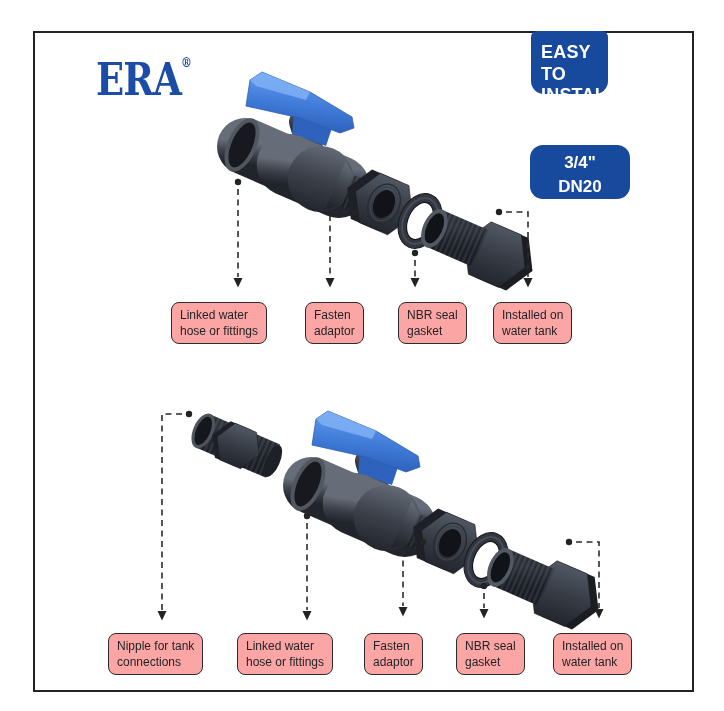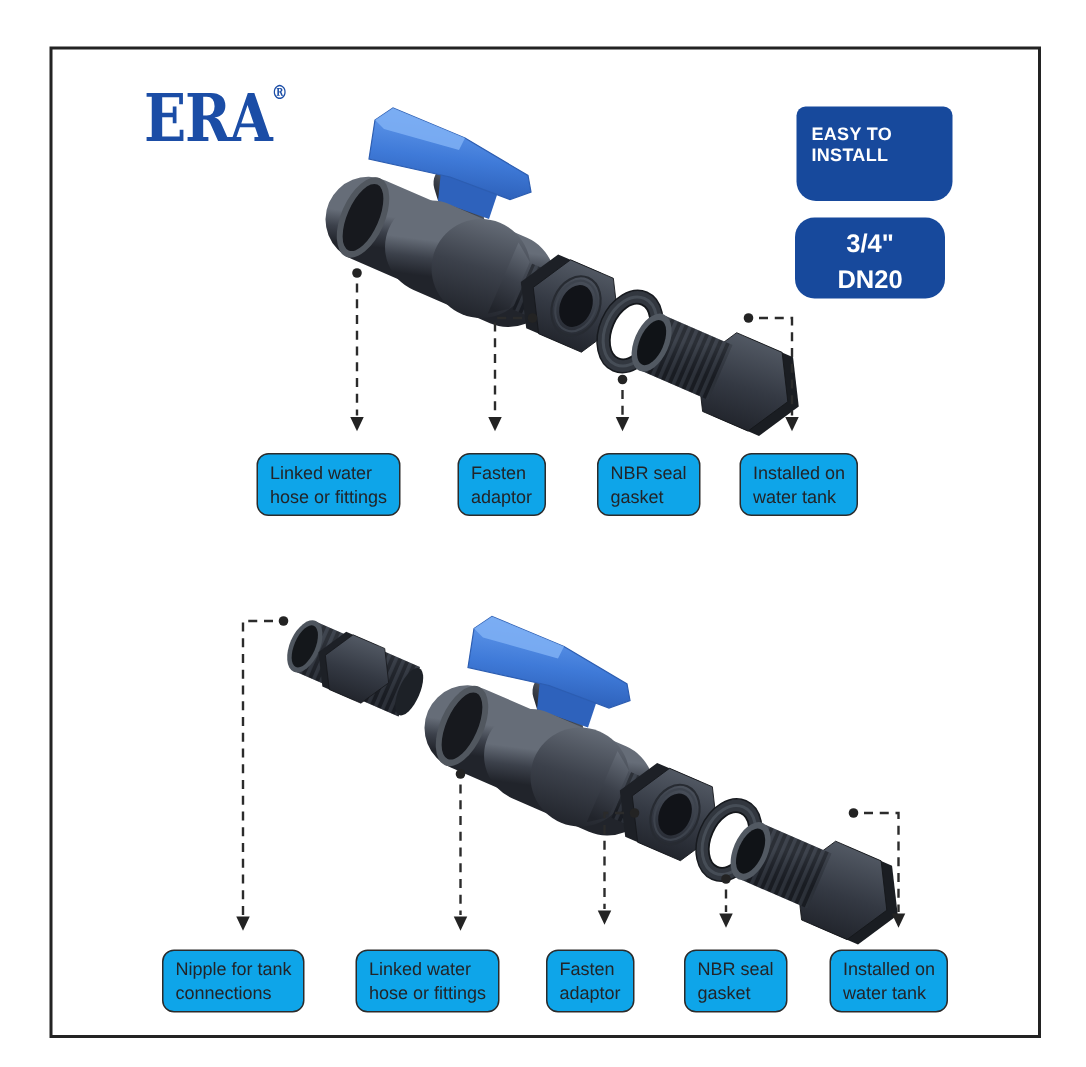--- a/index.html
+++ b/index.html
@@ -16,30 +16,30 @@
     font-family:"DejaVu Serif",serif;font-weight:bold;font-size:44px;
     letter-spacing:-1px;transform:scaleX(.84);transform-origin:left top;
     line-height:1;
   }
   .logo sup{font-size:13px;vertical-align:28px;letter-spacing:0;}
   .badge{
     position:absolute;background:#17499c;color:#ffffff;font-weight:bold;
     box-sizing:border-box;
   }
   .badge-install{
-    left:531px;top:31px;width:104px;height:63px;
+    left:531px;top:31px;width:77px;height:63px;
     border-radius:6px 6px 13px 13px;
-    font-size:12px;line-height:1.2;padding:11px 0 0 10px;letter-spacing:.2px;margin-top:40px;
+    font-size:18px;line-height:1.2;padding:11px 0 0 10px;letter-spacing:.2px;
   }
   .badge-size{
     left:530px;top:145px;width:100px;height:54px;border-radius:13px;
     font-size:17px;line-height:1.4;text-align:center;padding-top:6px;
   }
   .label{
-    position:absolute;background:#0ea5e9;border:1.5px solid #2b2b2b;
+    position:absolute;background:#fca5a5;border:1.5px solid #2b2b2b;
     border-radius:8px;padding:4px 8px;font-size:12px;line-height:1.35;
     color:#222428;white-space:pre-line;
   }
   svg.art{position:absolute;left:0;top:0;pointer-events:none;}
 </style>
 </head>
 <body>
 
 <div class="frame"></div>
 

